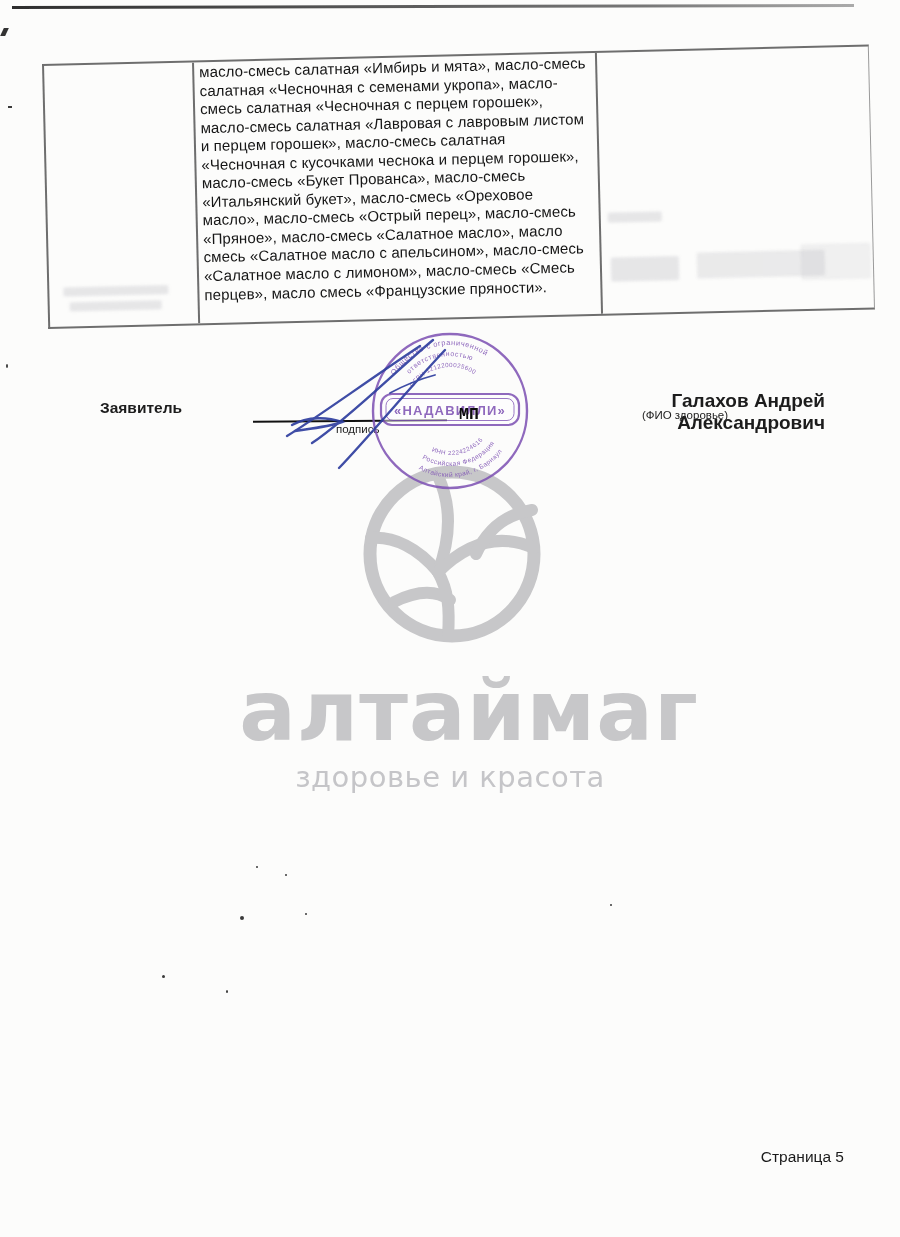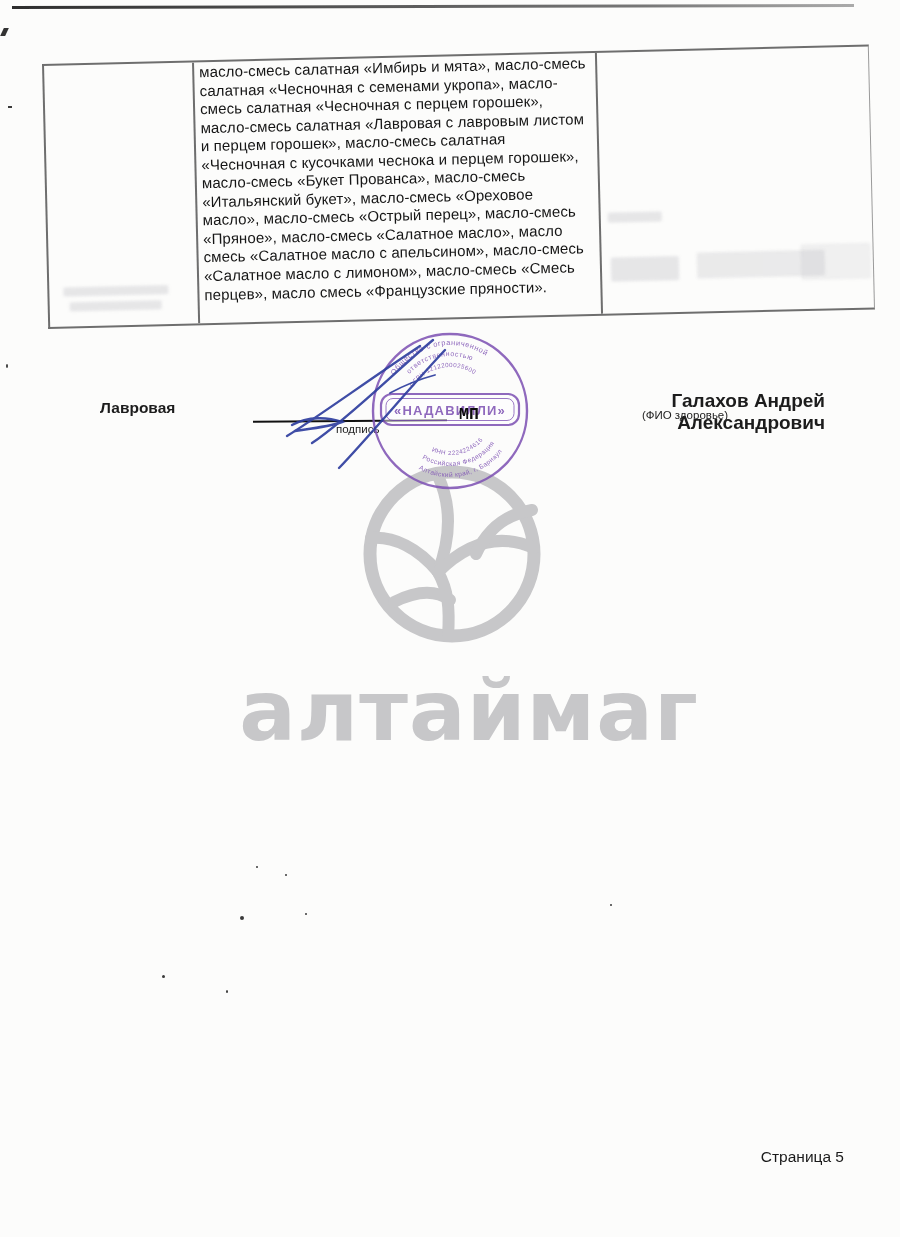--- a/index.html
+++ b/index.html
@@ -69,21 +69,21 @@
     <div class="cell-products">масло-смесь салатная «Имбирь и мята», масло-смесь салатная «Чесночная с семенами укропа», масло-смесь салатная «Чесночная с перцем горошек», масло-смесь салатная «Лавровая с лавровым листом и перцем горошек», масло-смесь салатная «Чесночная с кусочками чеснока и перцем горошек», масло-смесь «Букет Прованса», масло-смесь «Итальянский букет», масло-смесь «Ореховое масло», масло-смесь «Острый перец», масло-смесь «Пряное», масло-смесь «Салатное масло», масло смесь «Салатное масло с апельсином», масло-смесь «Салатное масло с лимоном», масло-смесь «Смесь перцев», масло смесь «Французские пряности».</div>
 
     <div class="smudge" style="left:14px;top:222px;width:105px;height:9px;"></div>
     <div class="smudge" style="left:20px;top:237px;width:92px;height:9px;"></div>
     <div class="smudge" style="left:560px;top:160px;width:54px;height:10px;"></div>
     <div class="smudge" style="left:562px;top:205px;width:68px;height:24px;"></div>
     <div class="smudge" style="left:648px;top:202px;width:128px;height:26px;opacity:.8;"></div>
     <div class="smudge" style="left:752px;top:196px;width:70px;height:36px;opacity:.55;"></div>
   </div>
 
-  <div class="lbl-applicant">Лавровая</div>
+  <div class="lbl-applicant">Заявитель</div>
   <div class="sig-line"></div>
   <div class="lbl-podpis">подпись</div>
   <div class="lbl-mp">МП</div>
   <div class="lbl-name">Галахов Андрей Александрович</div>
   <div class="lbl-fio">(ФИО здоровье)</div>
 
   <svg class="wm-logo" viewBox="0 0 188 188">
     <g fill="none" stroke="#c7c7c9" stroke-width="12" stroke-linecap="round">
       <circle cx="94" cy="94" r="82" stroke-width="13"></circle>
       <path d="M 90,176 C 92,148 90,130 80,112"></path>
@@ -126,20 +126,21 @@
     <g fill="none" stroke="#2f3f9f" stroke-width="2.4" stroke-linecap="round" opacity="0.92">
       <path d="M 17,103 C 45,86 100,46 150,13"></path>
       <path d="M 42,110 C 78,86 128,36 163,7"></path>
       <path d="M 69,135 C 97,106 142,52 175,17"></path>
       <path d="M 22,92 C 38,83 58,84 72,89 C 58,94 38,96 25,98"></path>
       <path d="M 120,60 C 135,52 150,46 165,42" stroke-width="1.8"></path>
     </g>
   </svg>
 
   <div class="wm-brand">алтаймаг</div>
+  <div class="wm-tagline">здоровье и красота</div>
 
   <div class="page-num">Страница 5</div>
 
   <div class="speck" style="left:240px;top:916px;width:4px;height:4px;"></div>
   <div class="speck" style="left:305px;top:913px;width:2px;height:2px;"></div>
   <div class="speck" style="left:162px;top:975px;width:3px;height:3px;"></div>
   <div class="speck" style="left:226px;top:990px;width:2px;height:3px;"></div>
   <div class="speck" style="left:256px;top:866px;width:2px;height:2px;"></div>
   <div class="speck" style="left:285px;top:874px;width:2px;height:2px;"></div>
   <div class="speck" style="left:8px;top:106px;width:4px;height:2px;border-radius:0;"></div>

